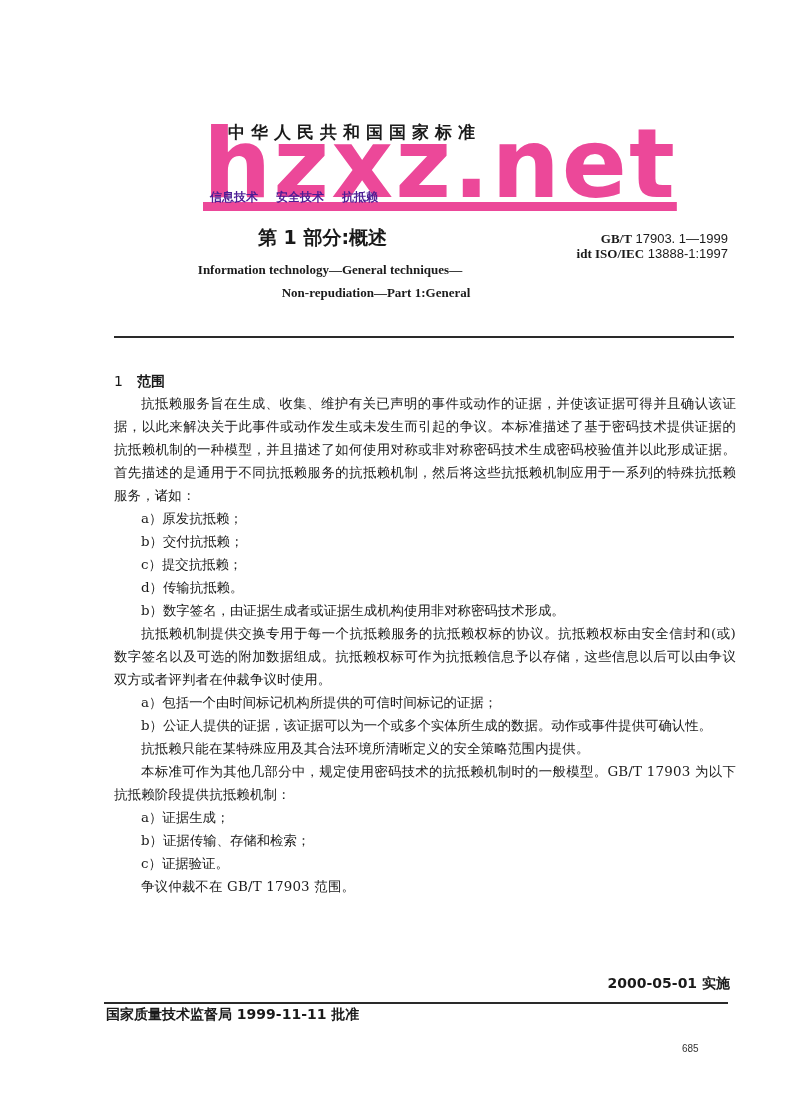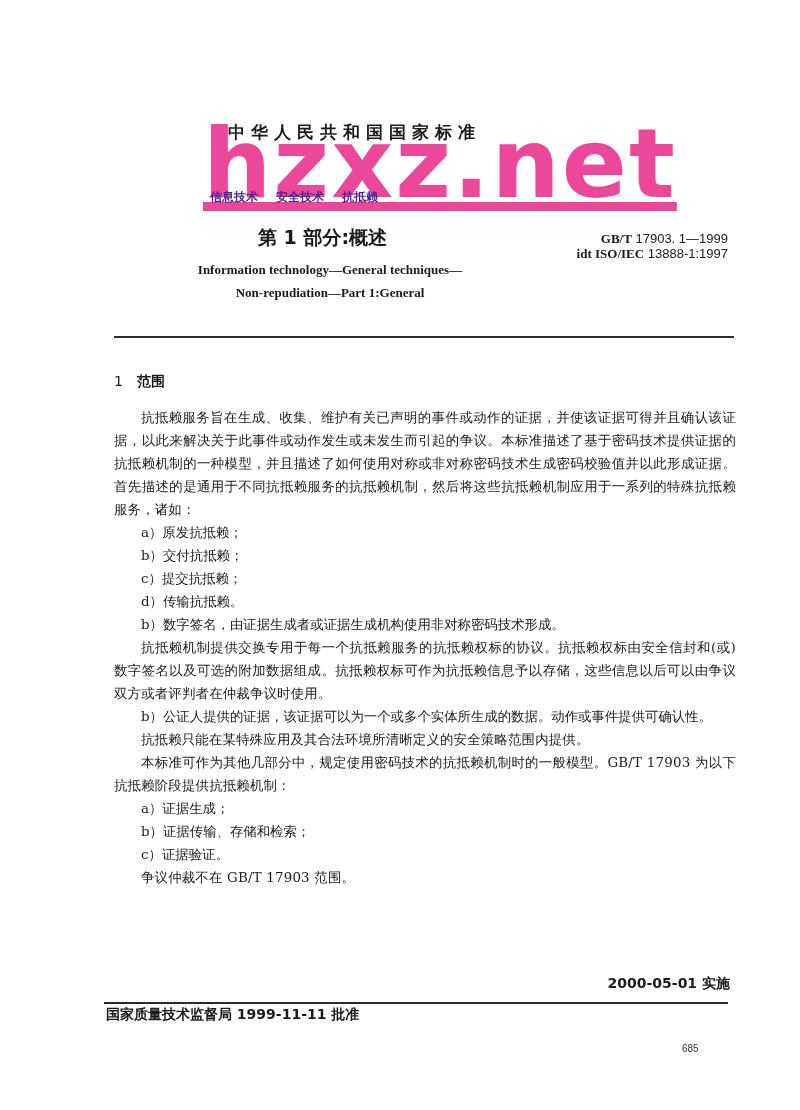--- a/index.html
+++ b/index.html
@@ -39,21 +39,21 @@
     }
     .rule { position: absolute; height: 2px; background: #2a2a2a; }
 
     .body-text {
       position: absolute; left: 114px; top: 370px; width: 622px;
       font-family: "DejaVu Serif", "Liberation Serif", serif;
       font-size: 13.4px; line-height: 23px; color: #1a1a1a;
     }
     .section-head {
       font-family: "DejaVu Sans", "Liberation Sans", sans-serif; font-size: 14px; font-weight: bold;
-      margin-bottom: 14px; line-height: 22px;
+      margin-bottom: 0; line-height: 22px;
     }
     .section-head .num { font-weight: normal; margin-right: 14px; }
     .para { text-indent: 27px; text-align: justify; margin: 0; letter-spacing: 0.2px; }
     .item { padding-left: 27px; margin: 0; }
 
     .footer-left {
       left: 106px; top: 1006px; font-family: "DejaVu Sans", "Liberation Sans", sans-serif;
       font-weight: bold; font-size: 14px;
     }
     .footer-right {
@@ -76,38 +76,39 @@
 </div>
 
 <div class="abs subtitle-cn">第 1 部分:概述</div>
 
 <div class="abs std-code">
   <div><b>GB/T</b> <span>17903. 1—1999</span></div>
   <div><b>idt ISO/IEC</b> <span>13888-1:1997</span></div>
 </div>
 
 <div class="abs title-en" style="top:262px;">Information technology—General techniques—</div>
-<div class="abs title-en" style="top:285px;">Non-repudiation—Part 1:General</div>
+<div class="abs title-en" style="top:285px;margin-left:46px;">Non-repudiation—Part 1:General</div>
 
 <div class="rule" style="left:114px; top:336px; width:620px;"></div>
 
 <div class="body-text">
   <div class="section-head">
     <span class="num">1</span><span>范围</span>
   </div>
 
   <p class="para">抗抵赖服务旨在生成、收集、维护有关已声明的事件或动作的证据，并使该证据可得并且确认该证据，以此来解决关于此事件或动作发生或未发生而引起的争议。本标准描述了基于密码技术提供证据的抗抵赖机制的一种模型，并且描述了如何使用对称或非对称密码技术生成密码校验值并以此形成证据。首先描述的是通用于不同抗抵赖服务的抗抵赖机制，然后将这些抗抵赖机制应用于一系列的特殊抗抵赖服务，诸如：</p>
   <p class="item">a）原发抗抵赖；</p>
   <p class="item">b）交付抗抵赖；</p>
   <p class="item">c）提交抗抵赖；</p>
   <p class="item">d）传输抗抵赖。</p>
 
   <p class="item">b）数字签名，由证据生成者或证据生成机构使用非对称密码技术形成。</p>
 
   <p class="para">抗抵赖机制提供交换专用于每一个抗抵赖服务的抗抵赖权标的协议。抗抵赖权标由安全信封和(或)数字签名以及可选的附加数据组成。抗抵赖权标可作为抗抵赖信息予以存储，这些信息以后可以由争议双方或者评判者在仲裁争议时使用。</p>
+  <p class="item">a）包括一个由时间标记机构所提供的可信时间标记的证据；</p>
   <p class="item">b）公证人提供的证据，该证据可以为一个或多个实体所生成的数据。动作或事件提供可确认性。</p>
 
   <p class="para">抗抵赖只能在某特殊应用及其合法环境所清晰定义的安全策略范围内提供。</p>
   <p class="para">本标准可作为其他几部分中，规定使用密码技术的抗抵赖机制时的一般模型。GB/T 17903 为以下抗抵赖阶段提供抗抵赖机制：</p>
   <p class="item">a）证据生成；</p>
   <p class="item">b）证据传输、存储和检索；</p>
   <p class="item">c）证据验证。</p>
 
   <p class="para">争议仲裁不在 GB/T 17903 范围。</p>
 </div>

